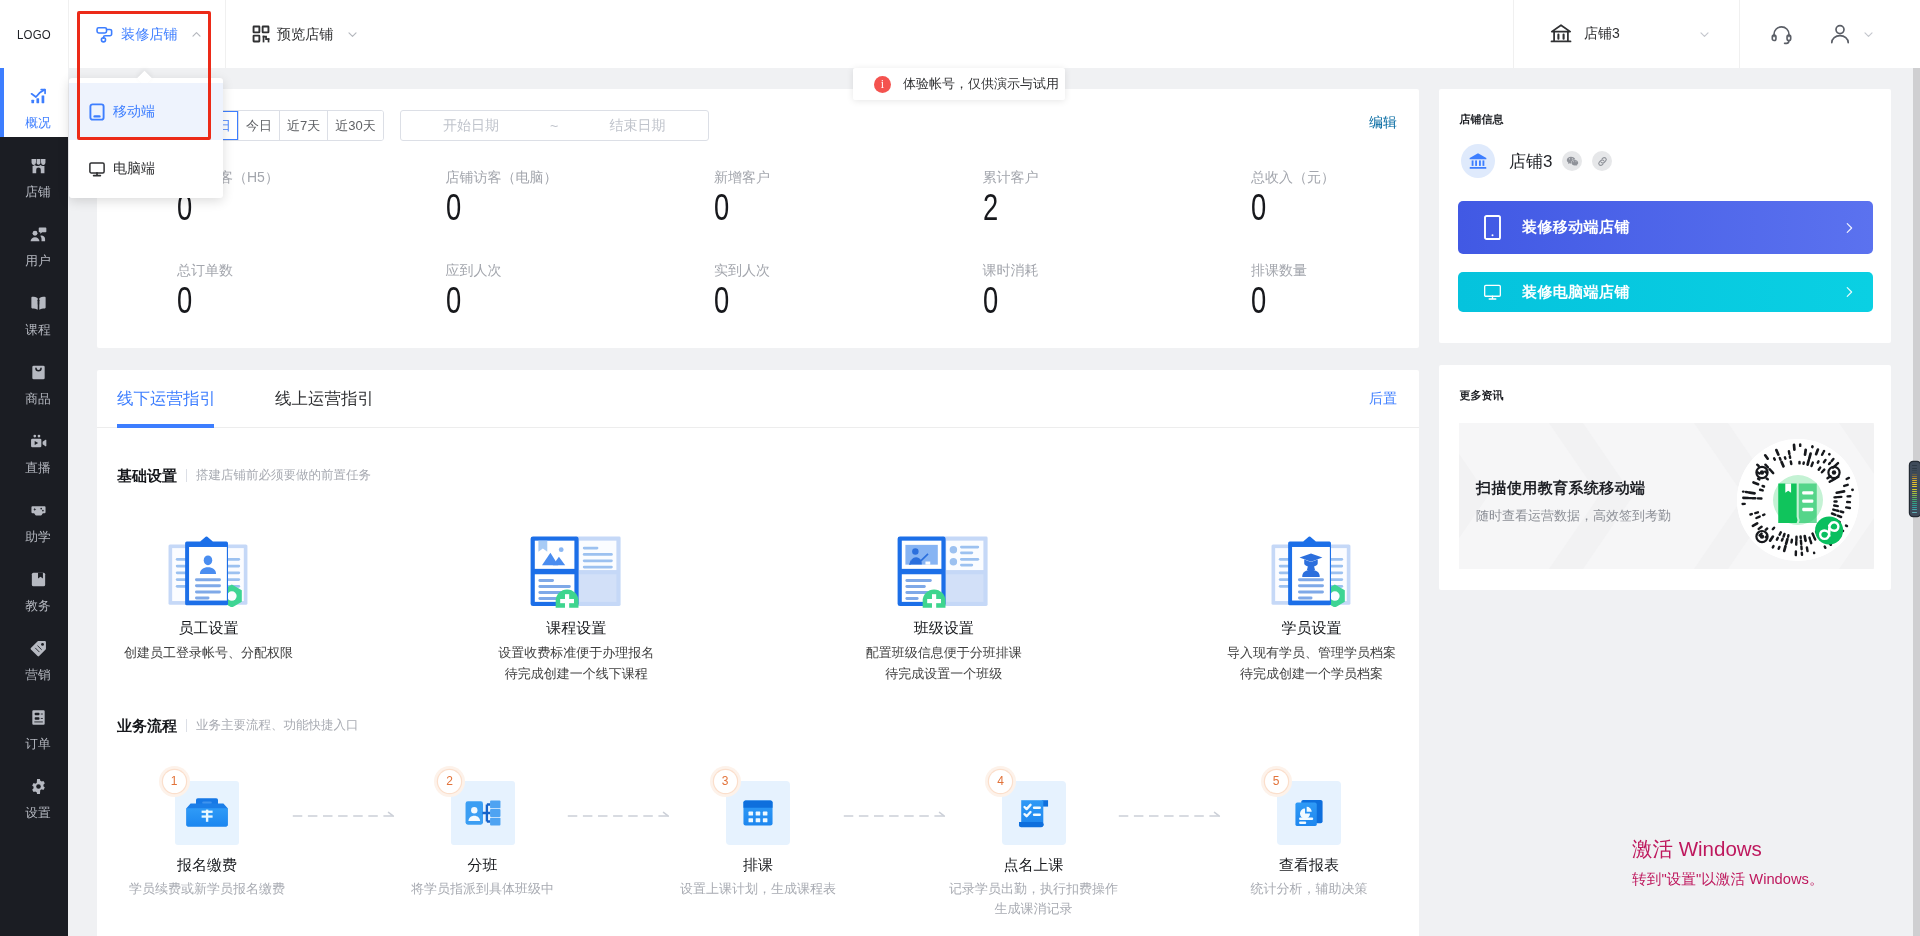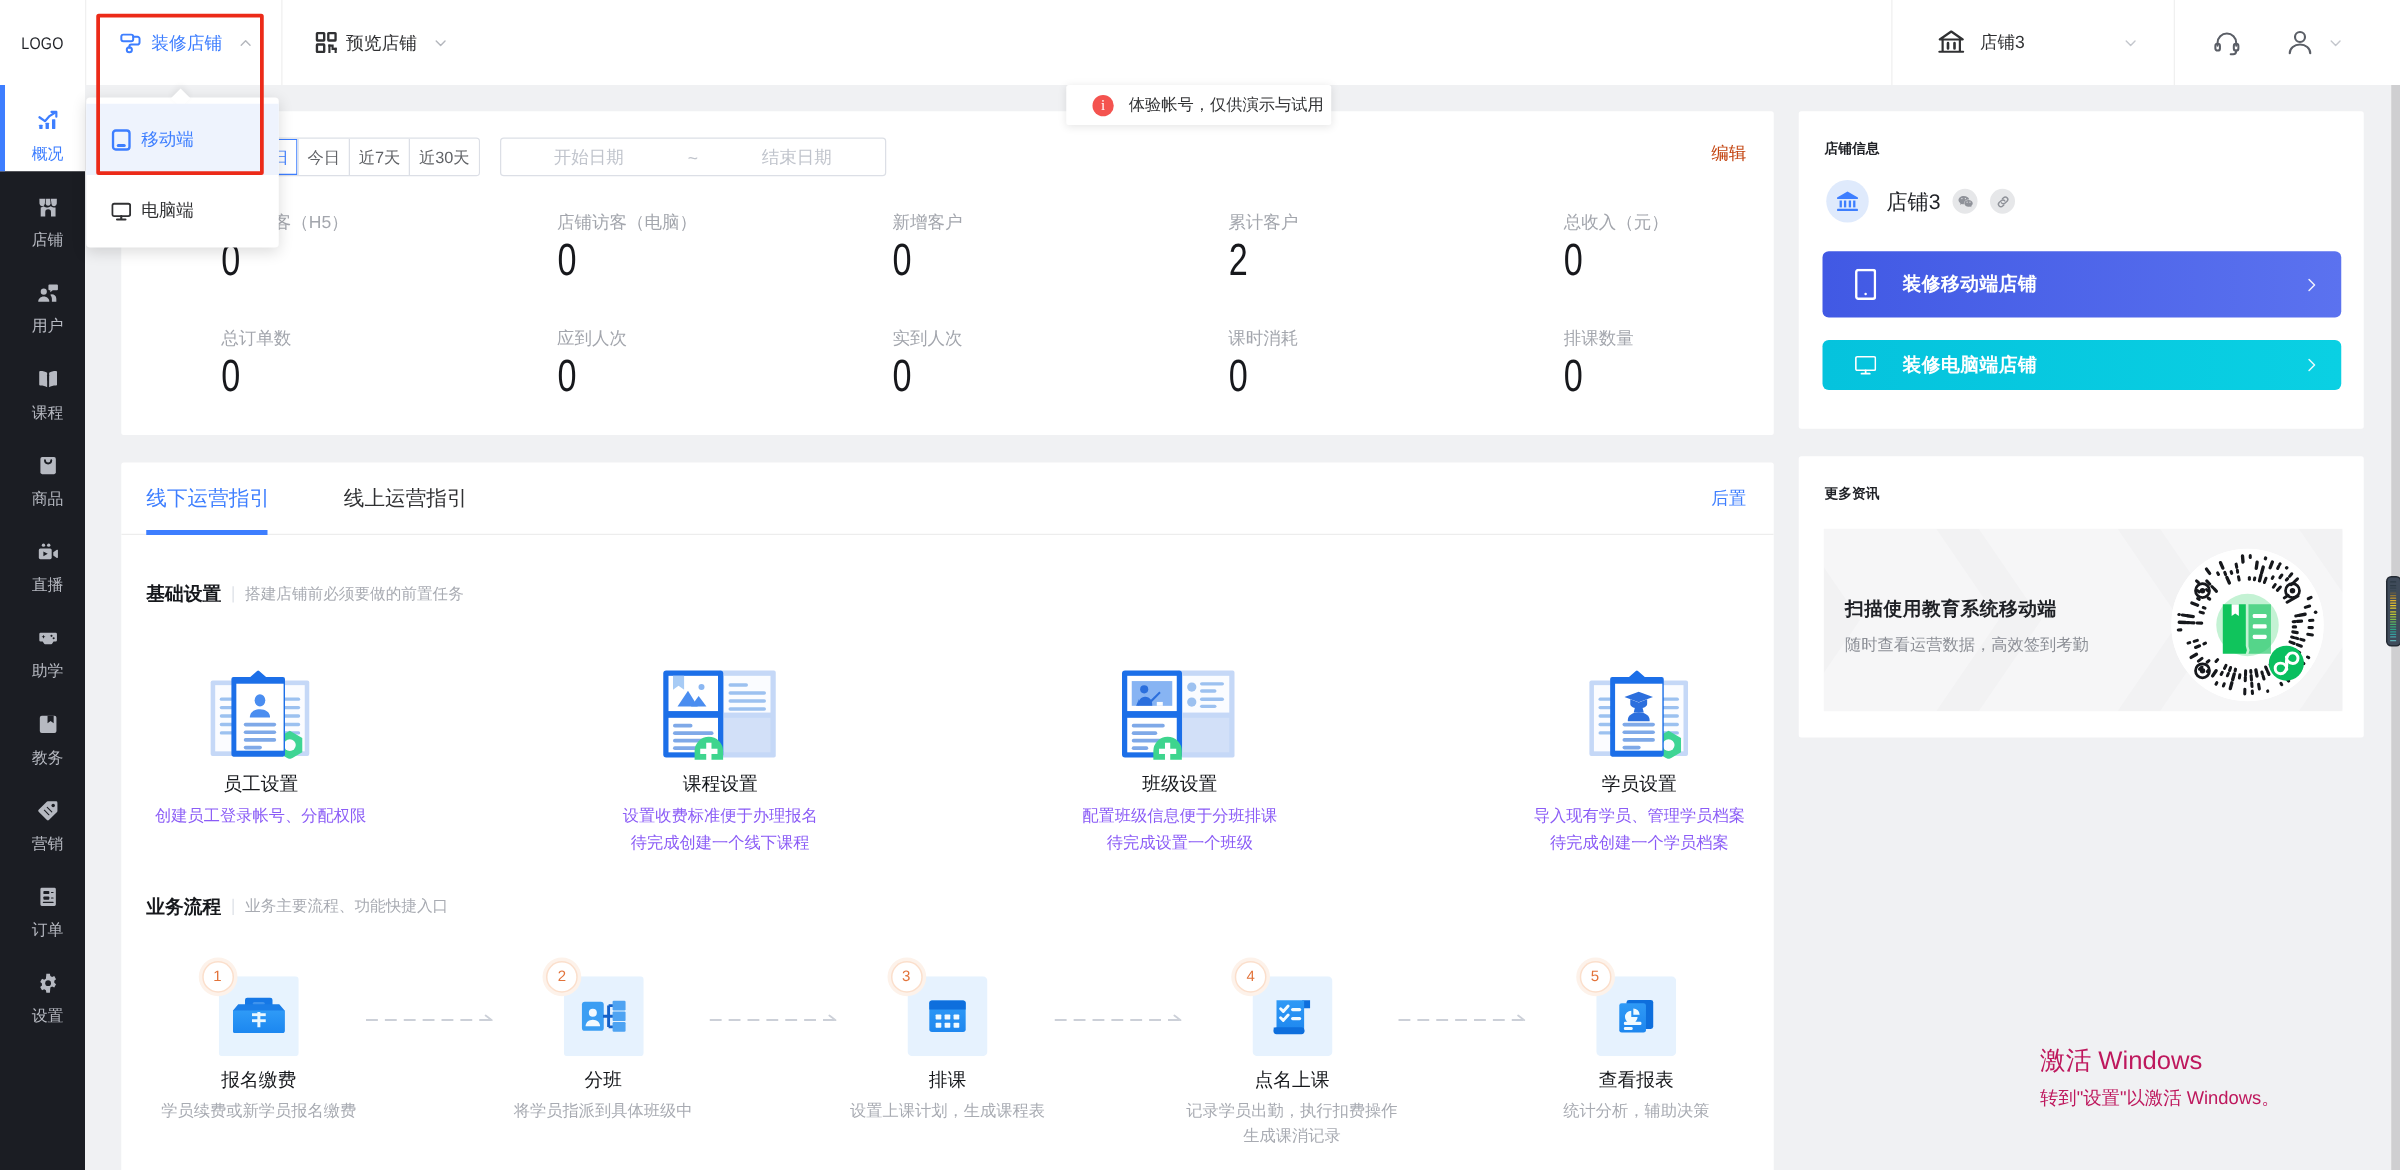--- a/index.html
+++ b/index.html
@@ -89,21 +89,21 @@
     border-left:1px solid #dcdfe6; background:#fff; cursor:pointer; white-space:nowrap; line-height:1;
   }
   .btn-group .bg-item:first-child{ border-left:none; }
   .btn-group .bg-item.on{ color:#3d7eff; box-shadow:0 0 0 1px #3d7eff inset; }
   .date-range{
     margin:21px 0 0 16px; height:31px; width:309px; border:1px solid #dcdfe6; border-radius:3px;
     display:flex; align-items:center; color:#c0c4cc; font-size:14px;
   }
   .date-range .dr-in{ flex:1; text-align:center; }
   .date-range .dr-sep{ width:26px; text-align:center; color:#c0c4cc;}
-  .edit-link{ margin:14px 0 0 auto; color:#c2410c; font-size:14px; cursor:pointer; line-height:18px;}
+  .edit-link{ margin:14px 0 0 auto; color:#0369a1; font-size:14px; cursor:pointer; line-height:18px;}
   .stat-grid{ position:absolute; left:0; top:79px; width:1400px; display:flex; flex-wrap:wrap; }
   .stat-cell{ width:268.5px; padding-left:80px; height:92.5px; }
   .stat-cell .sl{ font-size:14px; color:#a3a6ad; line-height:18px; }
   .stat-cell .sv{ font-size:36px; color:#17181c; line-height:38px; margin-top:3px; font-weight:400; transform:scaleX(.76); transform-origin:left center;}
   
   #guideCard{ left:29px; top:302px; width:1322px; height:616px; overflow:hidden;}
   .guide-tabs{ height:58px; display:flex; align-items:center; padding:0 22px 0 20px; border-bottom:1px solid #ededed; position:relative;}
   .g-tab{ font-size:16.5px; color:#303133; cursor:pointer; height:58px; display:flex; align-items:center; position:relative;}
   .g-tab + .g-tab{ margin-left:59px; }
   .g-tab.on:after{ width:97px; }
@@ -114,21 +114,21 @@
   .sec-head .st{ font-size:15px; font-weight:700; color:#16181c; line-height:15px;}
   .sec-head .sep{ width:1px; height:13px; background:#dcdfe6; margin:0 9px 0 9px; }
   .sec-head .ss{ font-size:12.5px; color:#a8abb2; line-height:15px;}
   #secBasic{ top:98px; }
   #secFlow{ top:348px; }
   .basic-row{ position:absolute; left:0; top:159px; width:1326px; display:flex; justify-content:space-between;}
   .basic-item{ width:223px; display:flex; flex-direction:column; align-items:center; cursor:pointer;}
   .basic-item .bic{ height:79px; display:flex; align-items:flex-start; }
   .basic-item:nth-child(2) .bic svg,.basic-item:nth-child(3) .bic svg{ margin-top:6px; }
   .basic-item .bt{ font-size:15px; color:#16181c; margin-top:12px; line-height:15px;}
-  .basic-item .bd{ font-size:13px; color:#8b5cf6; line-height:21px; margin-top:7px; text-align:center;}
+  .basic-item .bd{ font-size:13px; color:#404040; line-height:21px; margin-top:7px; text-align:center;}
   .flow-row{ position:absolute; left:0; top:411px; width:1322px; display:flex; justify-content:space-between;}
   .flow-item{ width:220px; display:flex; flex-direction:column; align-items:center; position:relative; cursor:pointer;}
   .flow-item .ft{ font-size:15px; color:#16181c; margin-top:12px; line-height:15px;}
   .flow-item .fd{ font-size:13px; color:#a8abb2; line-height:20px; margin-top:7px; text-align:center; white-space:nowrap;}
   .flow-icon-wrap{ position:relative; width:64px; height:64px; }
   .flow-badge{
     position:absolute; left:-12.5px; top:-11.5px; width:23px; height:23px; border-radius:50%;
     background:#fff; color:#e2733a; font-size:12px; display:flex; align-items:center; justify-content:center;
     box-shadow:0 0 0 1.2px #fbdfcc, 0 0 0 4px #fdf2ea; line-height:1; font-weight:400;
   }

